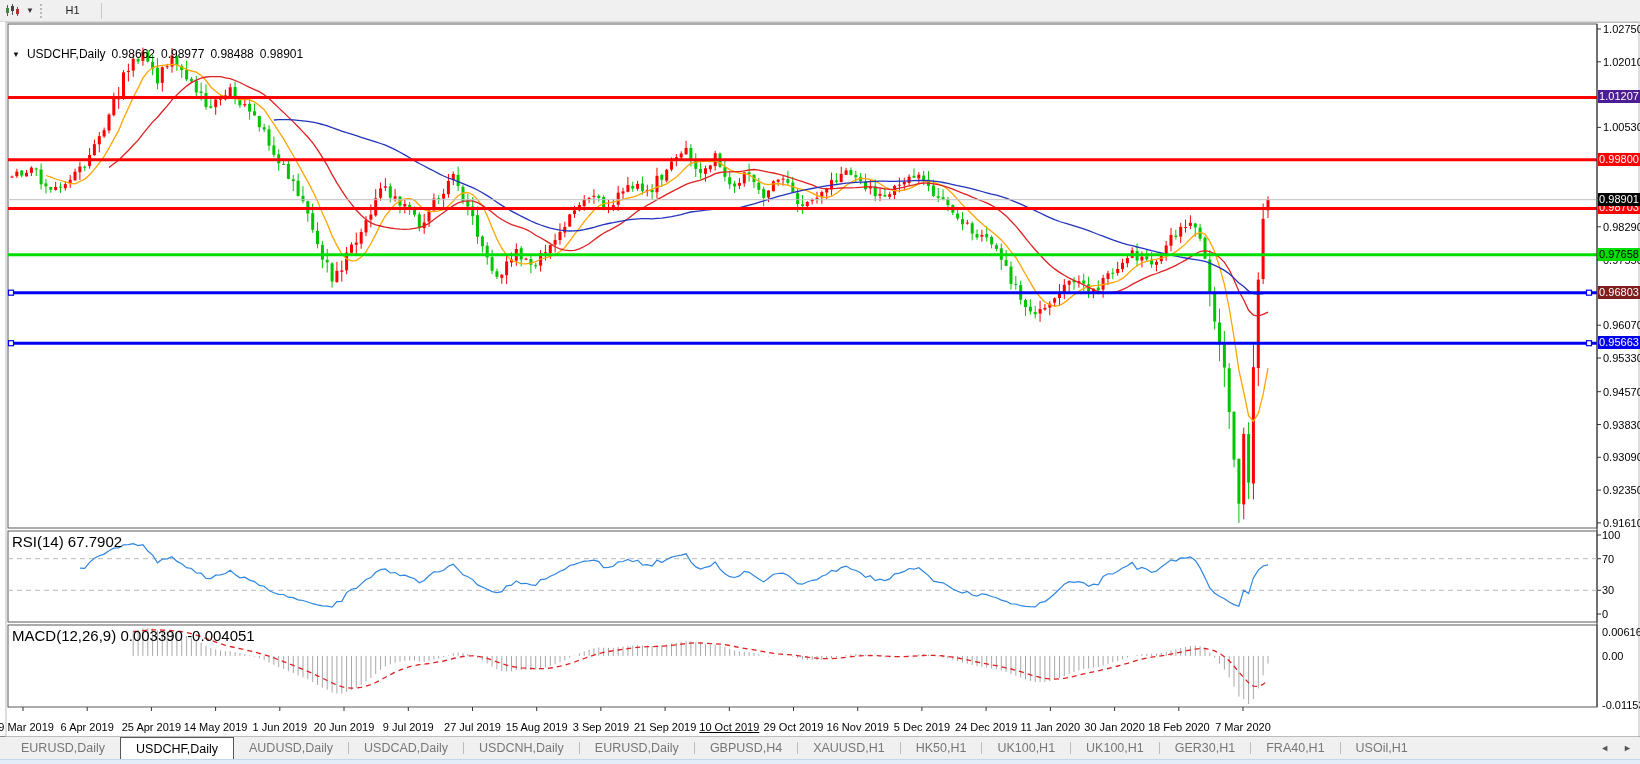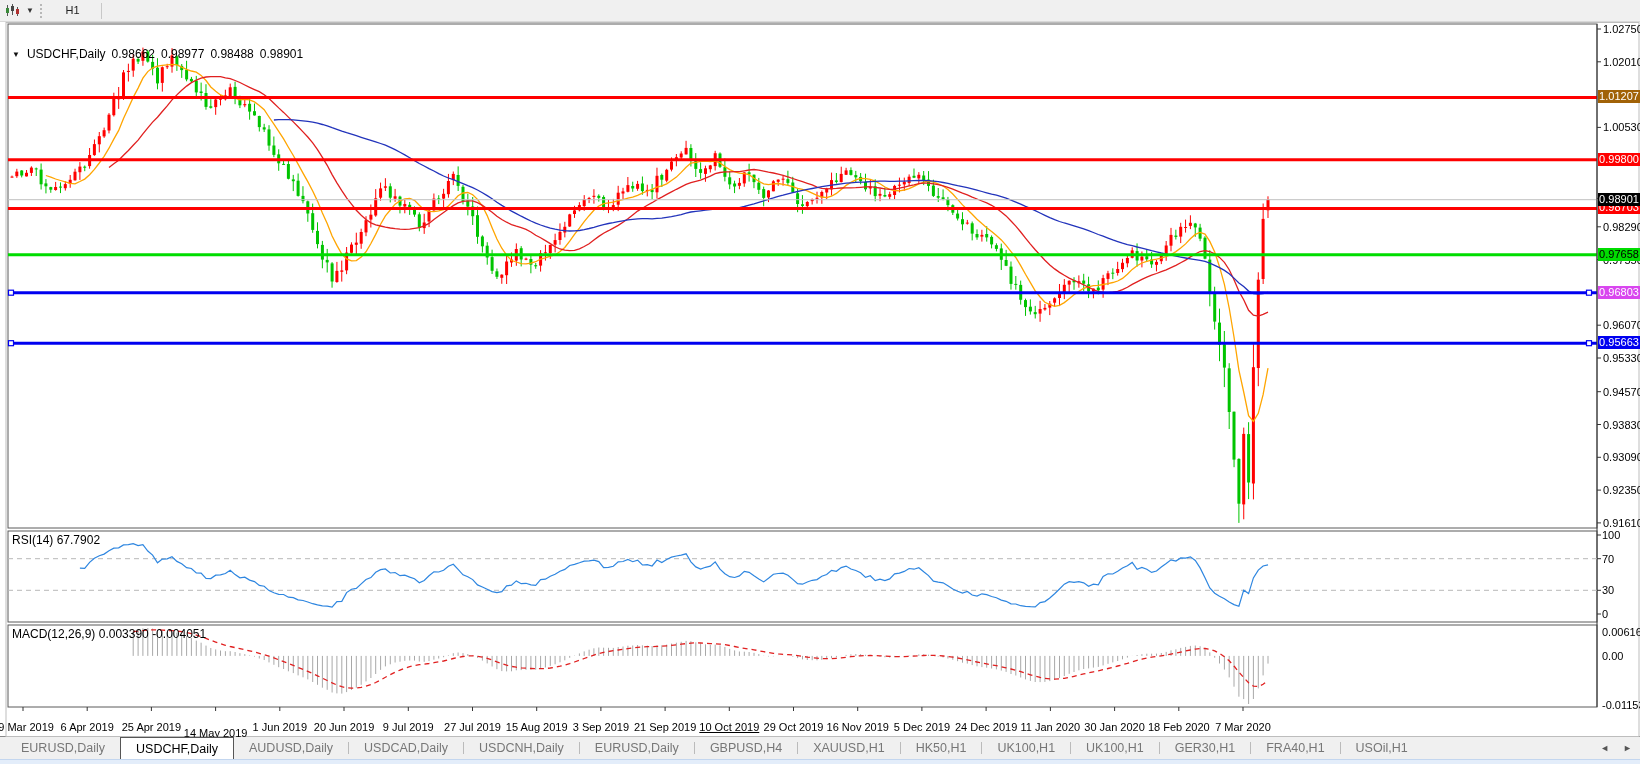--- a/index.html
+++ b/index.html
@@ -17,21 +17,21 @@
   .tb-sep{width:1px;height:16px;background:#c8c8c8;margin:0 8px;}
   
   .chart-area{position:relative;width:1640px;height:715px;background:#fff;border-bottom:1px solid #8a8a8a;box-sizing:border-box;}
   .chart-area svg{position:absolute;left:0;top:0;}
   .lbl{position:absolute;font-size:11px;color:#000;white-space:nowrap;line-height:12px;}
   .axis-box{position:absolute;left:1598px;width:42px;height:13px;font-size:11px;line-height:13px;
             text-align:center;white-space:nowrap;}
   .title-row{position:absolute;left:12px;top:6px;font-size:12px;color:#000;white-space:nowrap;margin-top:19px;}
   .title-row .tri{font-size:8px;vertical-align:1px;margin-right:7px;color:#111;}
   .title-row span.num{margin-left:6px;}
-  .ind-label{position:absolute;left:12px;font-size:12px;color:#000;white-space:nowrap;}
+  .ind-label{position:absolute;left:12px;font-size:15px;color:#000;white-space:nowrap;}
   .date-lbl{position:absolute;font-size:11px;color:#000;white-space:nowrap;transform:translateX(-50%);top:699px;}
   
   .tabbar{height:22px;background:#f0f0f0;display:flex;align-items:stretch;position:relative;}
   .tab{font-size:12.5px;color:#777;padding:0 15px;display:flex;align-items:center;cursor:default;}
   .tab.active{background:#fff;color:#000;border:1px solid #565656;border-bottom:none;margin-top:0px;}
   .tab-sep{width:1px;height:12px;background:#bbb;align-self:center;}
   .tab-arrows{position:absolute;right:8px;top:0;height:22px;display:flex;align-items:center;gap:14px;
               font-size:9px;color:#555;}
   .strip{height:5px;background:#e3edfa;border-top:1px solid #c3d6ef;}
 </style>
@@ -908,33 +908,33 @@
       <div class="lbl" style="left: 1603px; top: 429.324px;">0.93090</div>
       <div class="lbl" style="left: 1603px; top: 462.136px;">0.92350</div>
       <div class="lbl" style="left: 1603px; top: 494.948px;">0.91610</div>
       <div class="lbl" style="left: 1602px; top: 507px;">100</div>
       <div class="lbl" style="left: 1602px; top: 530.7px;">70</div>
       <div class="lbl" style="left: 1602px; top: 562.3px;">30</div>
       <div class="lbl" style="left: 1602px; top: 586px;">0</div>
       <div class="lbl" style="left: 1602px; top: 604px;">0.006167</div>
       <div class="lbl" style="left: 1602px; top: 627.854px;">0.00</div>
       <div class="lbl" style="left: 1602px; top: 677px;">-0.011531</div>
-      <div class="axis-box" style="top: 68.4166px; background: #a16207; color: rgb(255, 255, 255);">1.01207</div>
+      <div class="axis-box" style="top: 68.4166px; background: #4c1d95; color: rgb(255, 255, 255);">1.01207</div>
       <div class="axis-box" style="top: 130.803px; background: rgb(255, 0, 0); color: rgb(255, 255, 255);">0.99800</div>
       <div class="axis-box" style="top: 179.444px; background: rgb(255, 0, 0); color: rgb(255, 255, 255);">0.98703</div>
       <div class="axis-box" style="top: 225.779px; background: rgb(0, 221, 0); color: rgb(0, 0, 0);">0.97658</div>
-      <div class="axis-box" style="top: 263.69px; background: #d946ef; color: rgb(255, 255, 255);">0.96803</div>
+      <div class="axis-box" style="top: 263.69px; background: #7f1d1d; color: rgb(255, 255, 255);">0.96803</div>
       <div class="axis-box" style="top: 314.238px; background: rgb(0, 0, 240); color: rgb(255, 255, 255);">0.95663</div>
       <div class="axis-box" style="top: 170.665px; background: rgb(0, 0, 0); color: rgb(255, 255, 255);">0.98901</div>
     </div>
   <div id="date-labels">
       <div class="date-lbl" style="left: 23px;">19 Mar 2019</div>
       <div class="date-lbl" style="left: 87.21px;">6 Apr 2019</div>
       <div class="date-lbl" style="left: 151.42px;">25 Apr 2019</div>
-      <div class="date-lbl" style="left: 215.63px; margin-top: 6px;">14 May 2019</div>
+      <div class="date-lbl" style="left: 215.63px;">14 May 2019</div>
       <div class="date-lbl" style="left: 279.84px;">1 Jun 2019</div>
       <div class="date-lbl" style="left: 344.05px;">20 Jun 2019</div>
       <div class="date-lbl" style="left: 408.26px;">9 Jul 2019</div>
       <div class="date-lbl" style="left: 472.47px;">27 Jul 2019</div>
       <div class="date-lbl" style="left: 536.68px;">15 Aug 2019</div>
       <div class="date-lbl" style="left: 600.89px;">3 Sep 2019</div>
       <div class="date-lbl" style="left: 665.1px;">21 Sep 2019</div>
       <div class="date-lbl" style="left: 729.31px; text-decoration: underline;">10 Oct 2019</div>
       <div class="date-lbl" style="left: 793.52px;">29 Oct 2019</div>
       <div class="date-lbl" style="left: 857.73px;">16 Nov 2019</div>

